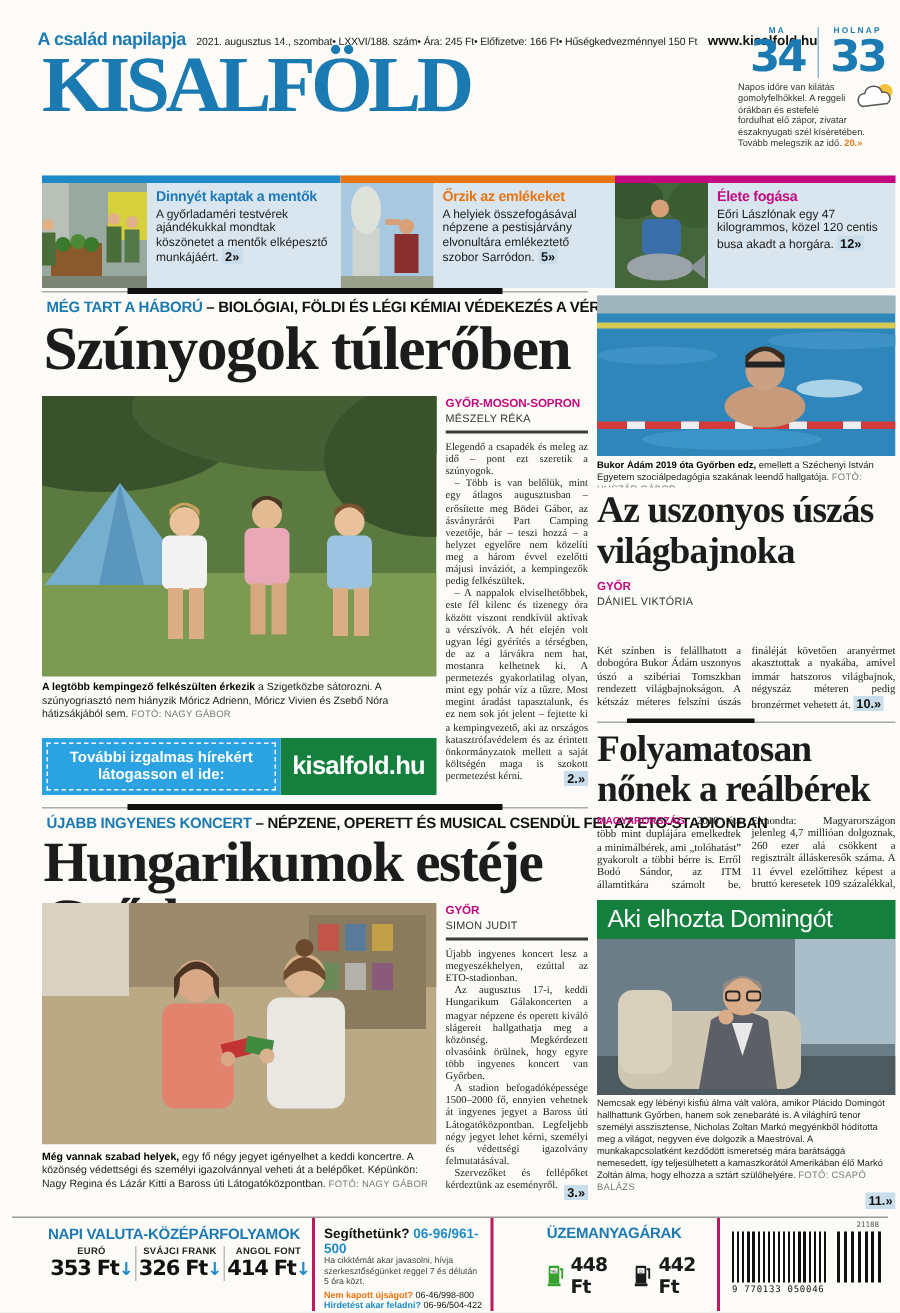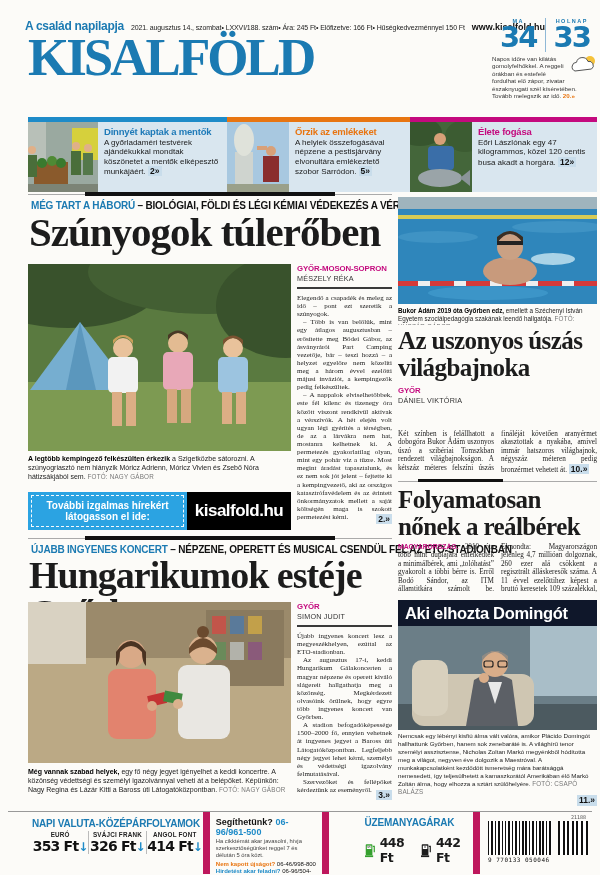--- a/index.html
+++ b/index.html
@@ -70,32 +70,32 @@
   .byline-rule { border-bottom:2px solid #3a3a3a; margin:4px 0 5px; }
   .body-txt { font-family:"Liberation Serif", serif; font-size:7px; line-height:1.16; text-align:justify; color:#1a1a1a; }
   .body-txt p + p { text-indent:6px; }
   .pageref-abs { position:absolute; right:0; bottom:2px; }
 
   
   .promo { top:492px; left:28px; width:263px; height:38px; display:flex; }
   .promo-blue { flex:1; background:#2ba3e2; position:relative; display:flex; align-items:center; justify-content:center; }
   .promo-blue:after { content:""; position:absolute; inset:3px; border:1.5px dashed rgba(255,255,255,.95); }
   .promo-blue span { color:#fff; font-weight:bold; font-size:10px; line-height:1.15; text-align:center; padding:0 12px; }
-  .promo-orange { width:104px; background:#000000; color:#fff; font-weight:bold; font-size:17px; letter-spacing:-0.5px; display:flex; align-items:center; justify-content:center; }
+  .promo-orange { width:104px; background:#15803d; color:#fff; font-weight:bold; font-size:17px; letter-spacing:-0.5px; display:flex; align-items:center; justify-content:center; }
 
   
   .r { left:398px; width:199px; }
   .twocol { column-count:2; column-gap:7px; font-family:"Liberation Serif", serif; font-size:7.2px; line-height:1.18; text-align:justify; overflow:hidden; }
   .leadin { font-family:"Liberation Sans", sans-serif; font-weight:bold; font-size:6.8px; color:#c40a7e; }
-  .banner-magenta { background:#0f172a; color:#fff; font-weight:bold; font-size:16.5px; letter-spacing:-0.3px; display:flex; align-items:center; padding-left:7px; }
+  .banner-magenta { background:#15803d; color:#fff; font-weight:normal; font-size:16.5px; letter-spacing:-0.3px; display:flex; align-items:center; padding-left:7px; }
   .caption-d { font-size:6.2px; line-height:1.28; }
 
   
   .bottom { top:811px; left:8px; width:584px; height:63px; border-top:1px solid #999; display:flex; }
-  .b-col { border-right:7px solid #be185d; }
+  .b-col { border-right:2px solid #be185d; }
   .b-title { color:#1b7ab2; font-weight:bold; font-size:10px; letter-spacing:-0.2px; }
   .currency { width:216px; padding:6px 0 0 24px; }
   .cur-row { display:flex; margin-top:2px; }
   .cur-cell { flex:1; text-align:center; }
   .cur-cell + .cur-cell { border-left:1px solid #bbb; }
   .cur-name { font-size:6.3px; font-weight:bold; color:#222; letter-spacing:0.2px; }
   .cur-val { font-family:"DejaVu Sans", sans-serif; font-weight:bold; font-size:14px; letter-spacing:-0.8px; color:#111; }
   .cur-val .arr { color:#1e8bc8; font-size:12px; }
   .help { width:127px; padding:5px 5px 0 6px; }
   .help-title { font-size:9px; font-weight:bold; color:#111; }

